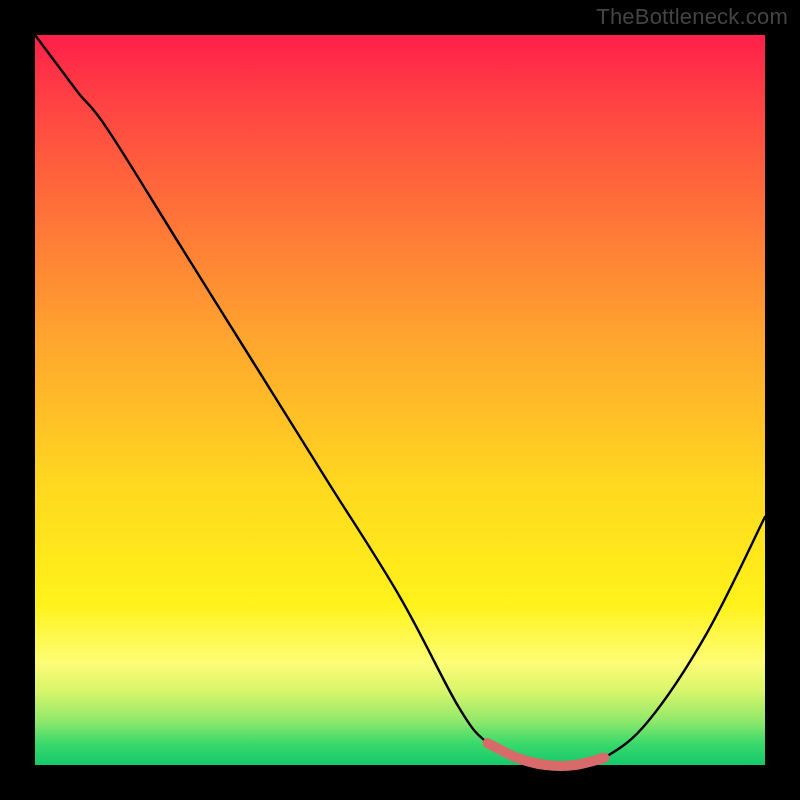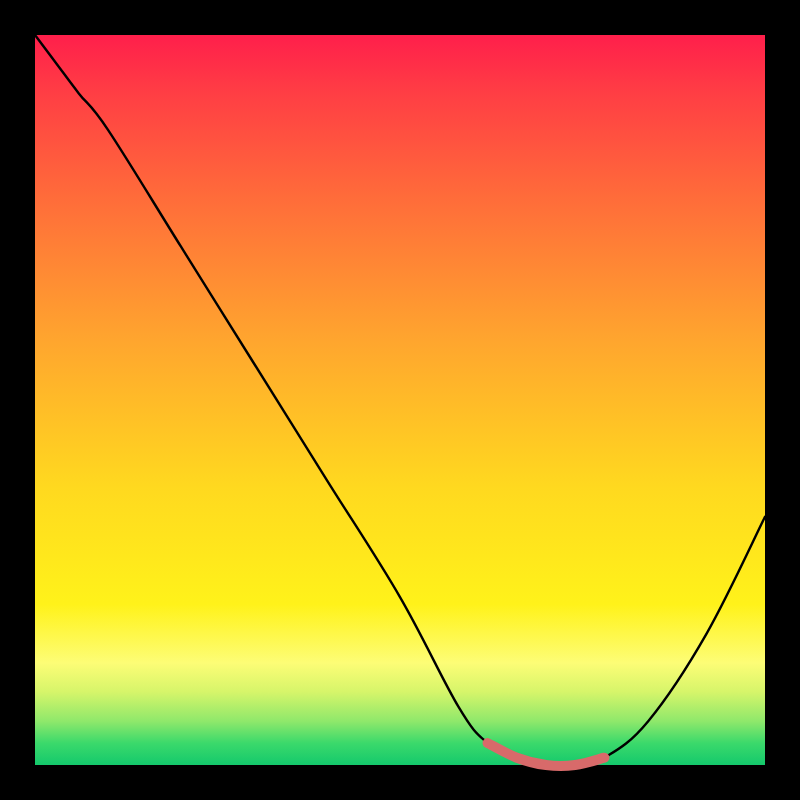--- a/index.html
+++ b/index.html
@@ -55,20 +55,21 @@
     top: 0;
     width: 730px;
     height: 730px;
     overflow: visible;
   }
 </style>
 </head>
 <body>
 
 <div class="frame">
+  <div class="watermark">TheBottleneck.com</div>
 
   <div class="plot-area">
     <svg class="curve" viewBox="0 0 730 730" preserveAspectRatio="none">
       <path id="curve-path" fill="none" stroke="#000000" stroke-width="2.4" stroke-linejoin="round" stroke-linecap="round" d="M 0 0 C 3.9419999999999997 5.256000000000008 14.015999999999998 18.688000000000052 21.9 29.200000000000045 C 29.784 39.71200000000004 34.602 46.57399999999999 43.8 58.39999999999998 C 52.998 70.22599999999997 54.604 67.30599999999997 73 94.89999999999998 C 91.396 122.49399999999999 119.72 169.65200000000004 146 211.70000000000005 C 172.28 253.74800000000005 192.72 286.45199999999994 219 328.49999999999994 C 245.28 370.54799999999994 265.72 403.252 292 445.3 C 318.28 487.348 341.348 521.366 365 562.1 C 388.652 602.8340000000001 407.63199999999995 645.32 423.4 671.6 C 439.168 697.88 442.088 698.902 452.6 708.1 C 463.112 717.298 471.288 718.758 481.8 722.7 C 492.312 726.642 500.48799999999994 728.686 510.99999999999994 730 C 521.512 731.314 529.688 731.314 540.2 730 C 550.7120000000001 728.686 556.26 730.5840000000001 569.4 722.7 C 582.54 714.816 594.804 708.538 613.1999999999999 686.2 C 631.5959999999999 663.8620000000001 650.576 635.392 671.6 598.6 C 692.624 561.808 719.488 502.82399999999996 730 481.79999999999995"></path>
       <path id="highlight-path" fill="none" stroke="#d86a6a" stroke-width="10" stroke-linejoin="round" stroke-linecap="round" d="M 452.6 708.1 C 457.856 710.7280000000001 471.288 718.758 481.8 722.7 C 492.312 726.642 500.48799999999994 728.686 510.99999999999994 730 C 521.512 731.314 529.688 731.314 540.2 730 C 550.7120000000001 728.686 564.144 724.014 569.4 722.7"></path>
     </svg>
   </div>
 </div>
 
 </body></html>

